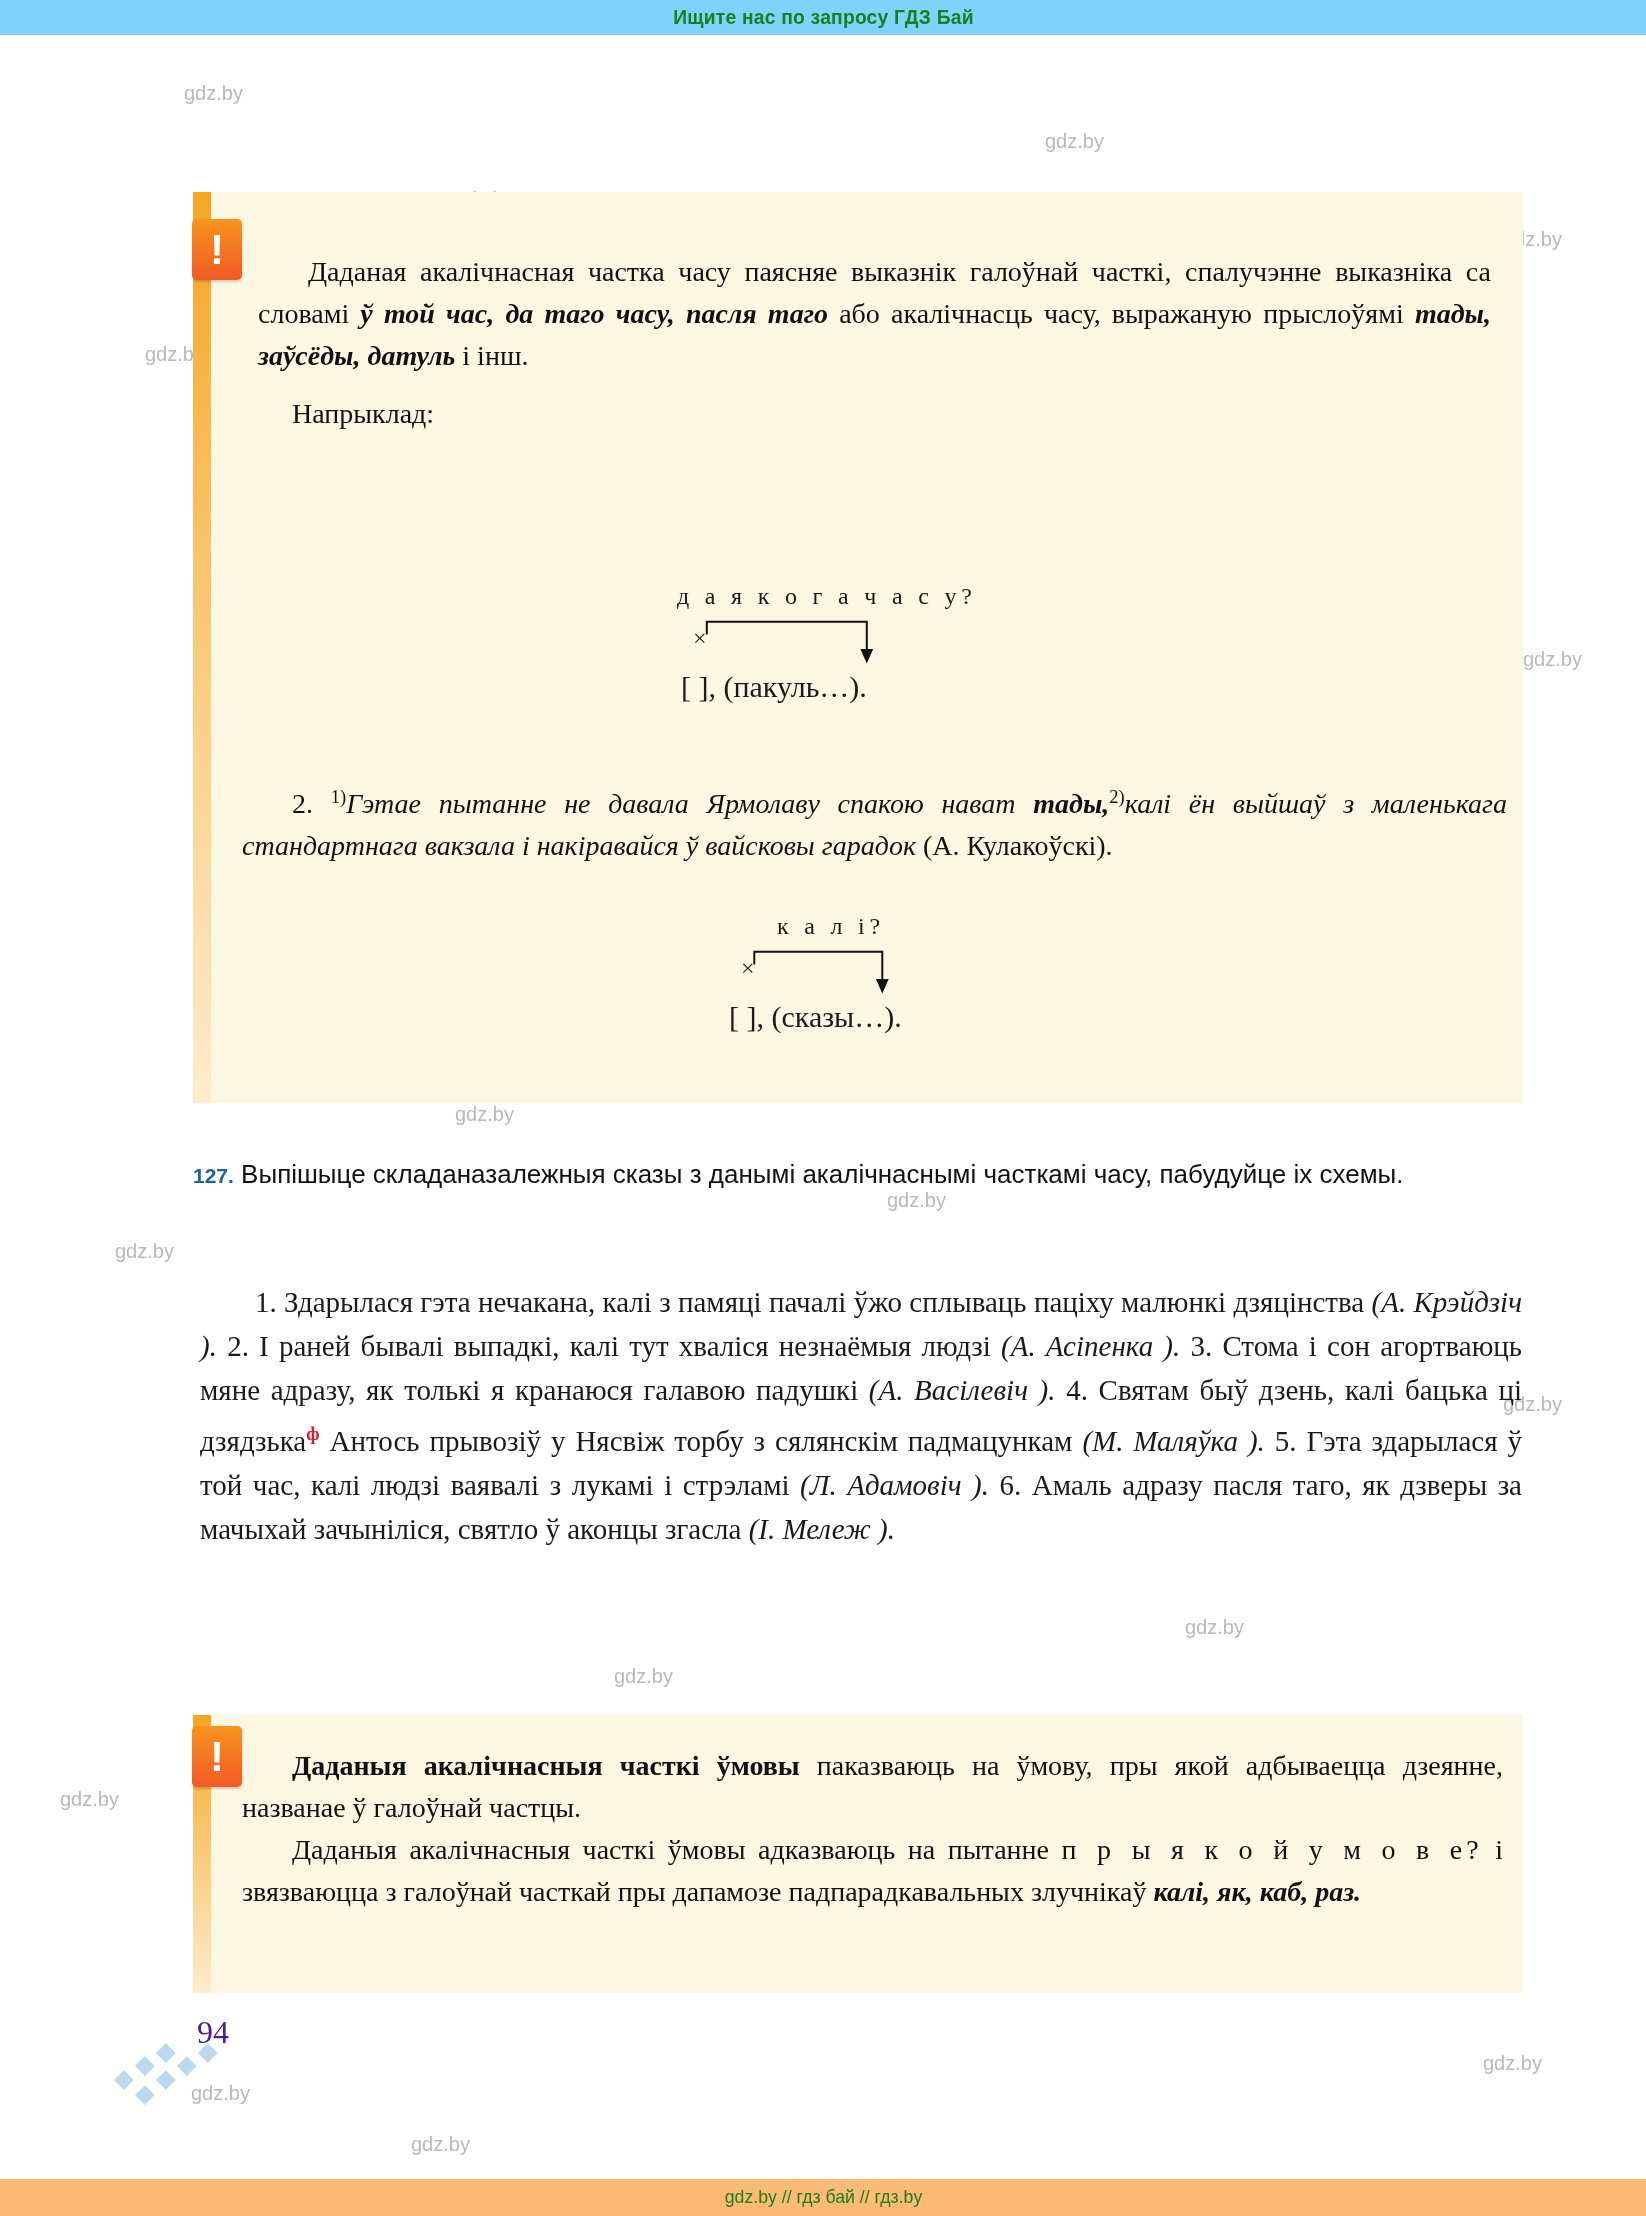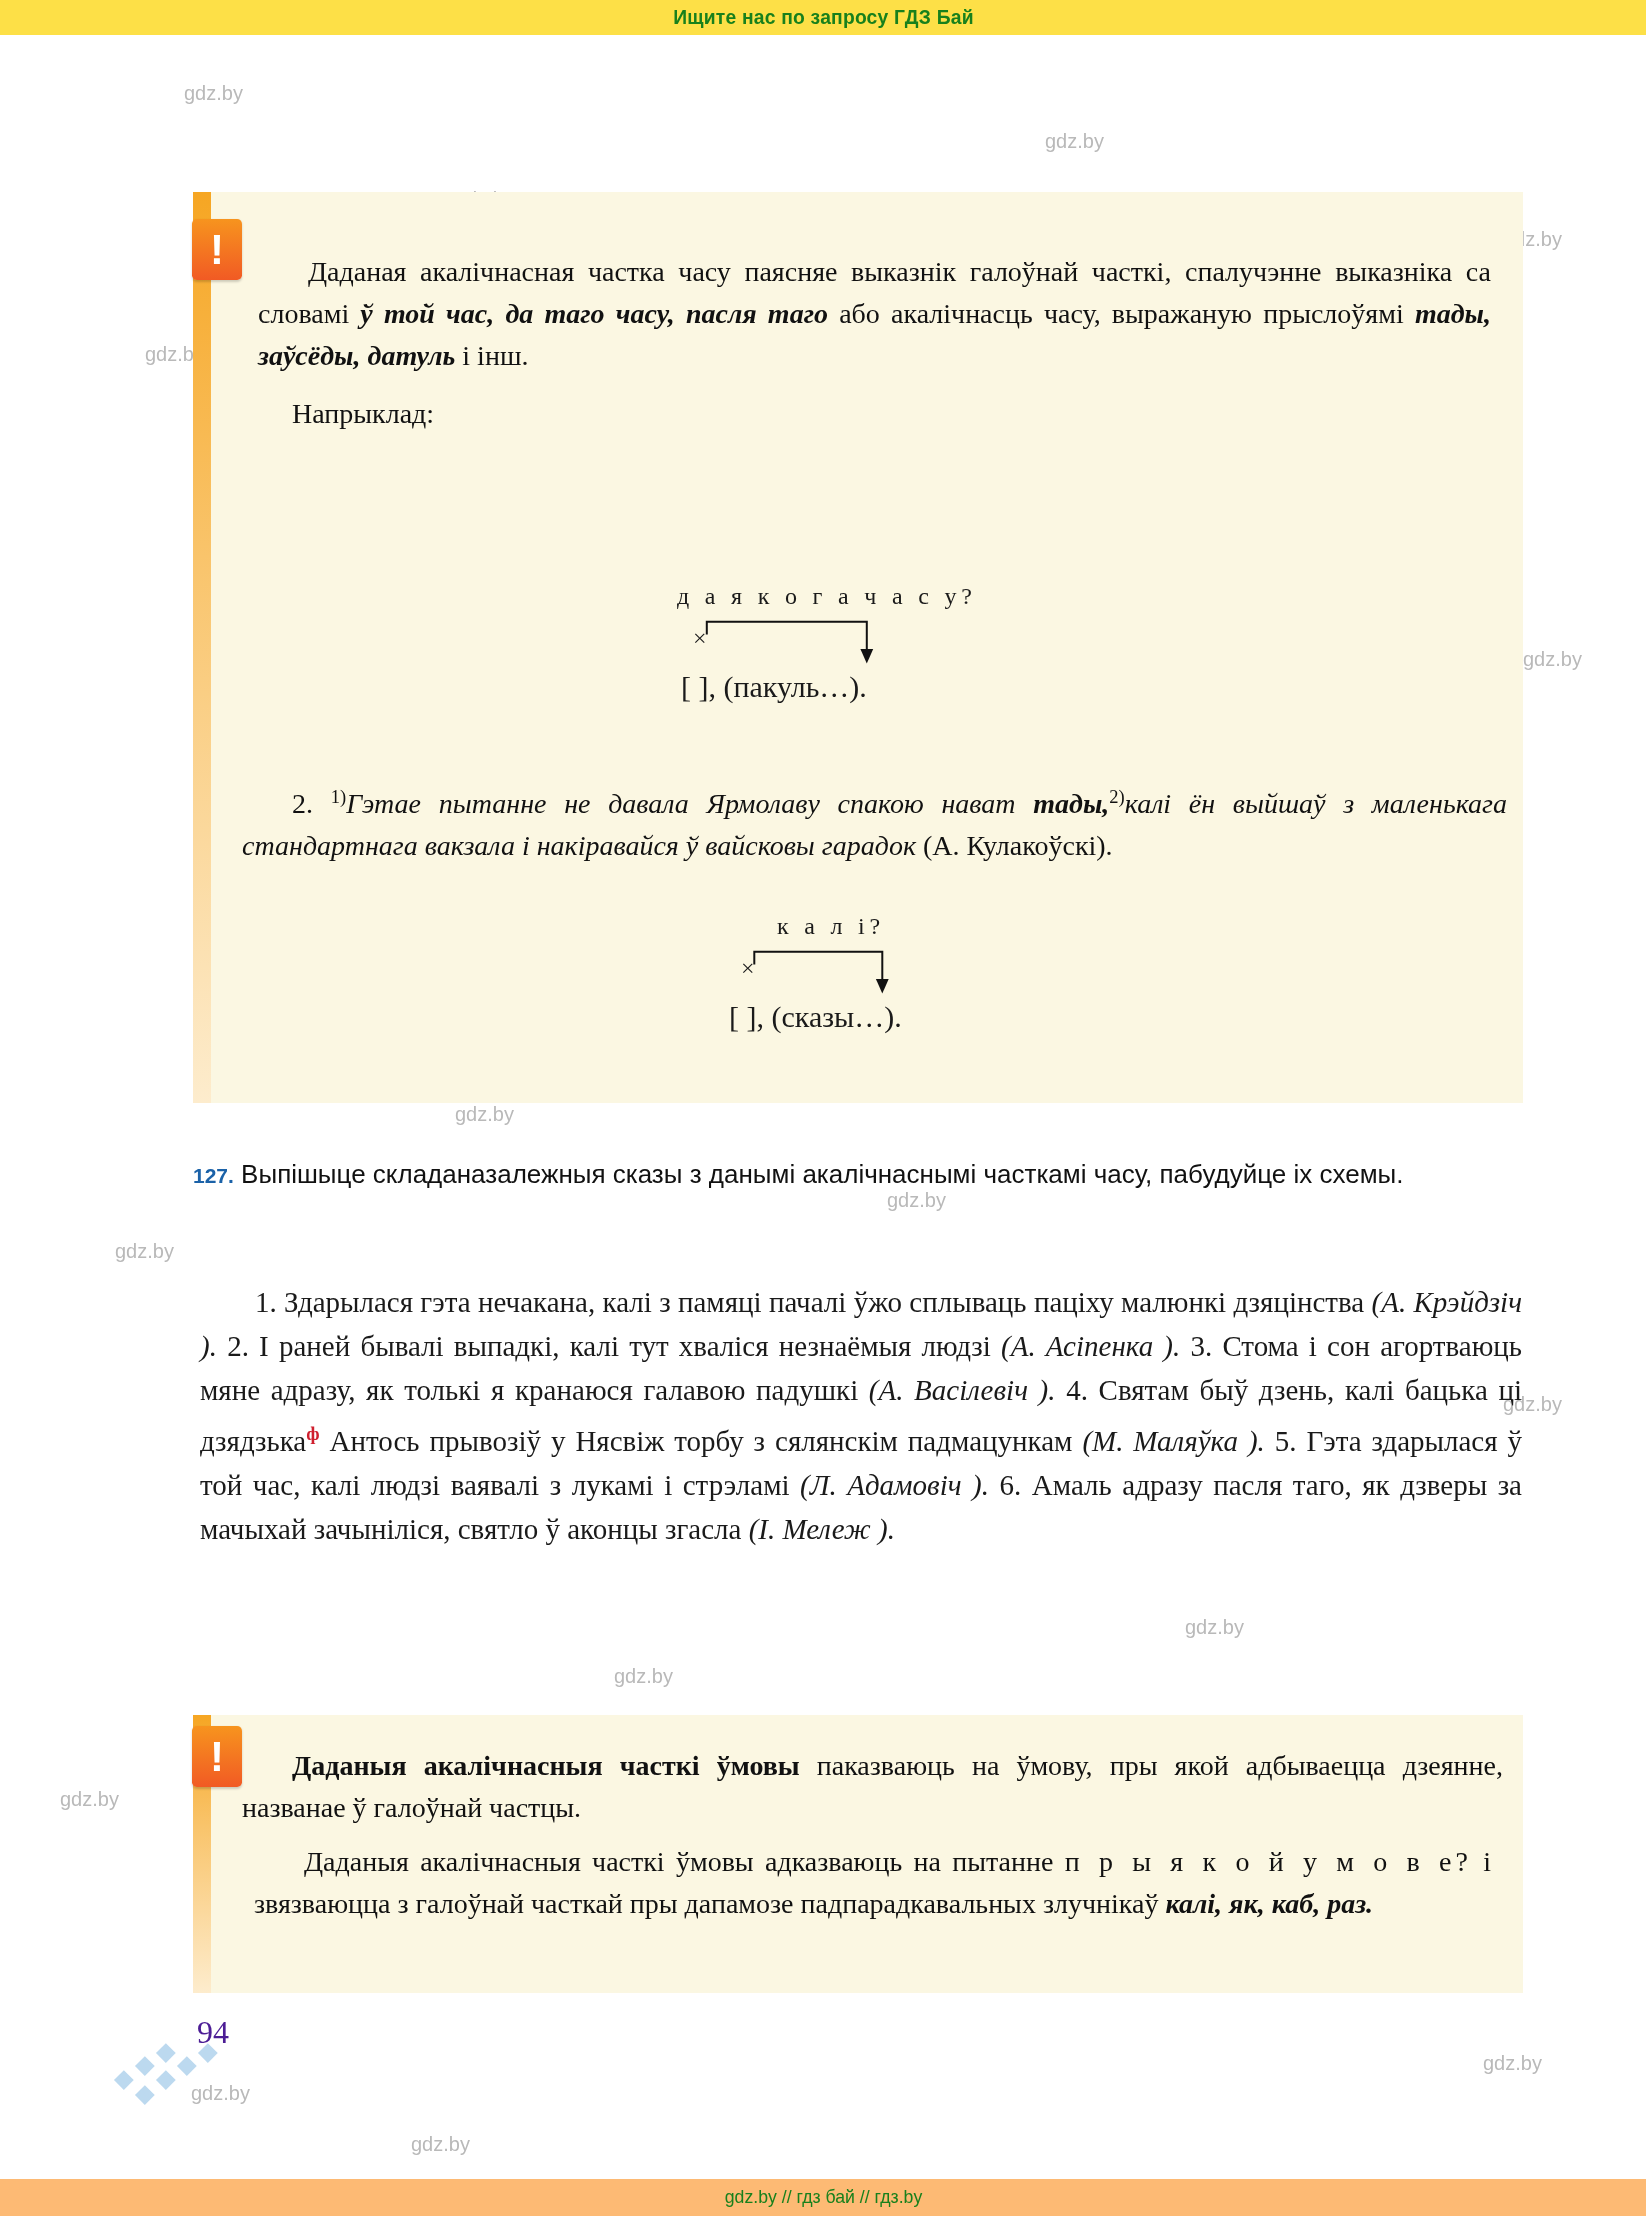--- a/index.html
+++ b/index.html
@@ -15,21 +15,21 @@
     color: #1a1a1a;
     overflow: hidden;
   }
 
   
   .top-banner {
     position: absolute;
     top: 0; left: 0;
     width: 1647px;
     height: 35px;
-    background: #fde047;
+    background: #7dd3fc;
     display: flex;
     align-items: center;
     justify-content: center;
   }
   .top-banner span {
     font-family: "Liberation Sans", sans-serif;
     font-size: 19.3px;
     color: #18801c;
     font-weight: bold;
     letter-spacing: 0.2px;
@@ -335,21 +335,21 @@
     <div class="rule-stripe"></div>
   </div>
   <div class="excl-icon i2">
       <span>!</span>
     </div>
 
   <div class="rule-text t2">
     <p style="margin:0; text-indent:50px;">
       <span class="bold">Даданыя акалічнасныя часткі ўмовы</span><span> паказваюць на ўмову, пры якой адбываецца дзеянне, названае ў галоўнай частцы.</span>
     </p>
-    <p style="margin:12px; text-indent:50px;">
+    <p style="margin:0; text-indent:50px;">
       <span>Даданыя акалічнасныя часткі ўмовы адказваюць на пытанне  </span><span class="sp-letters">п р ы   я к о й   у м о в е?</span><span> і звязваюцца з галоўнай часткай пры дапамозе падпарадкавальных злучнікаў </span><span class="bi">калі, як, каб, раз.</span>
     </p>
   </div>
 
   <div class="page-num">94</div>
 </div>
 
 <div class="bottom-bar">
   <span>gdz.by  //  гдз бай  //  гдз.by</span>
 </div>

